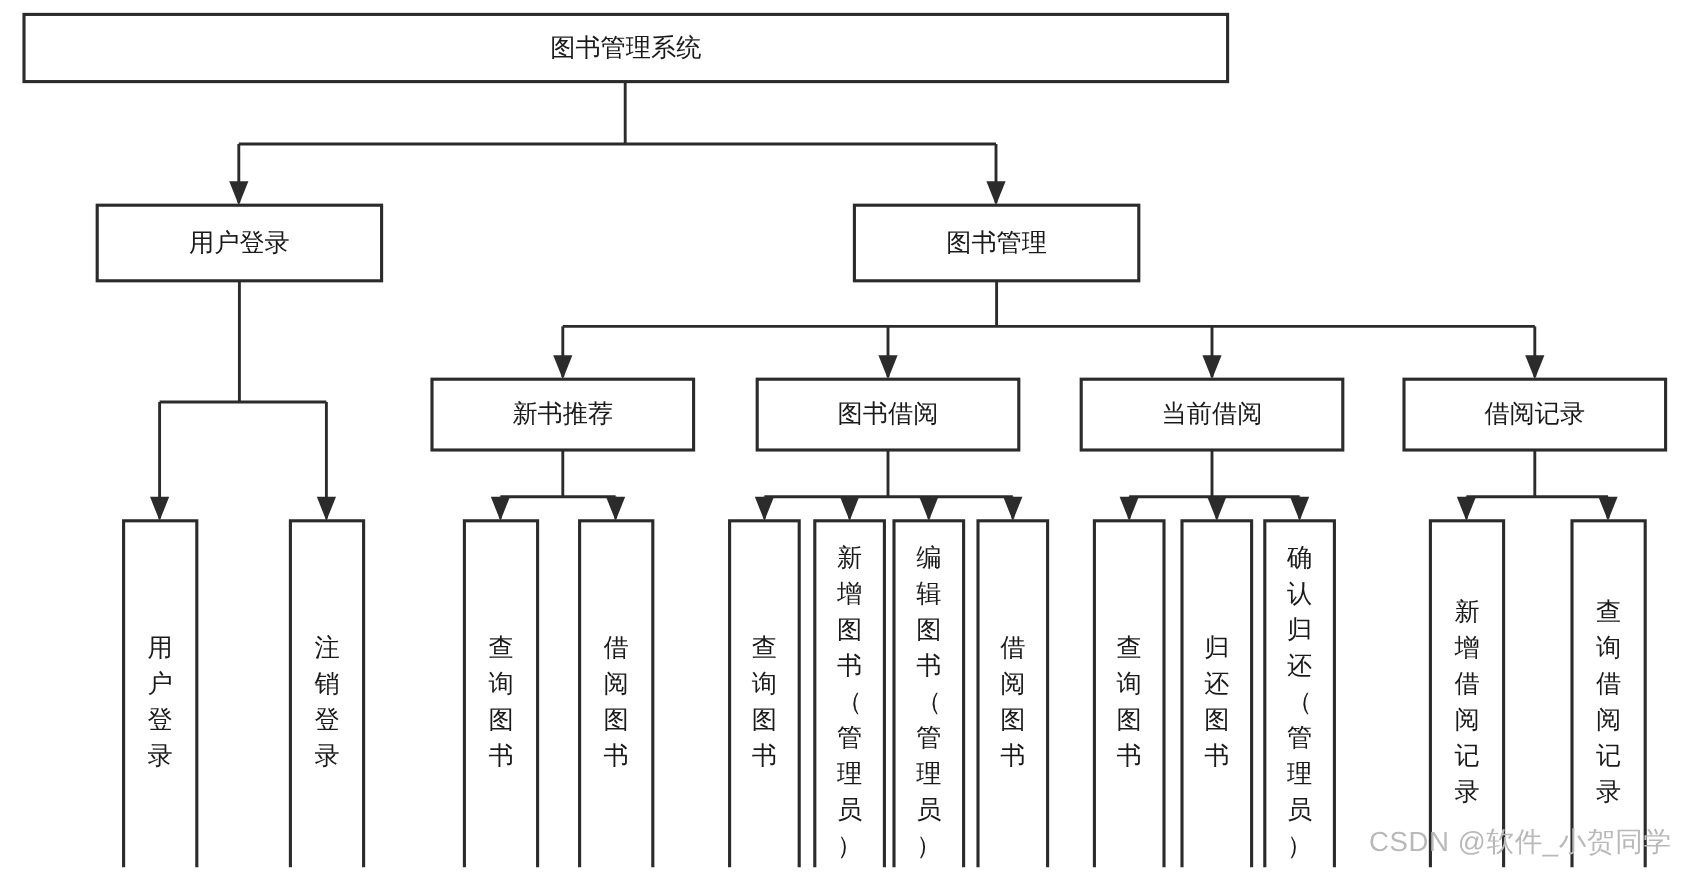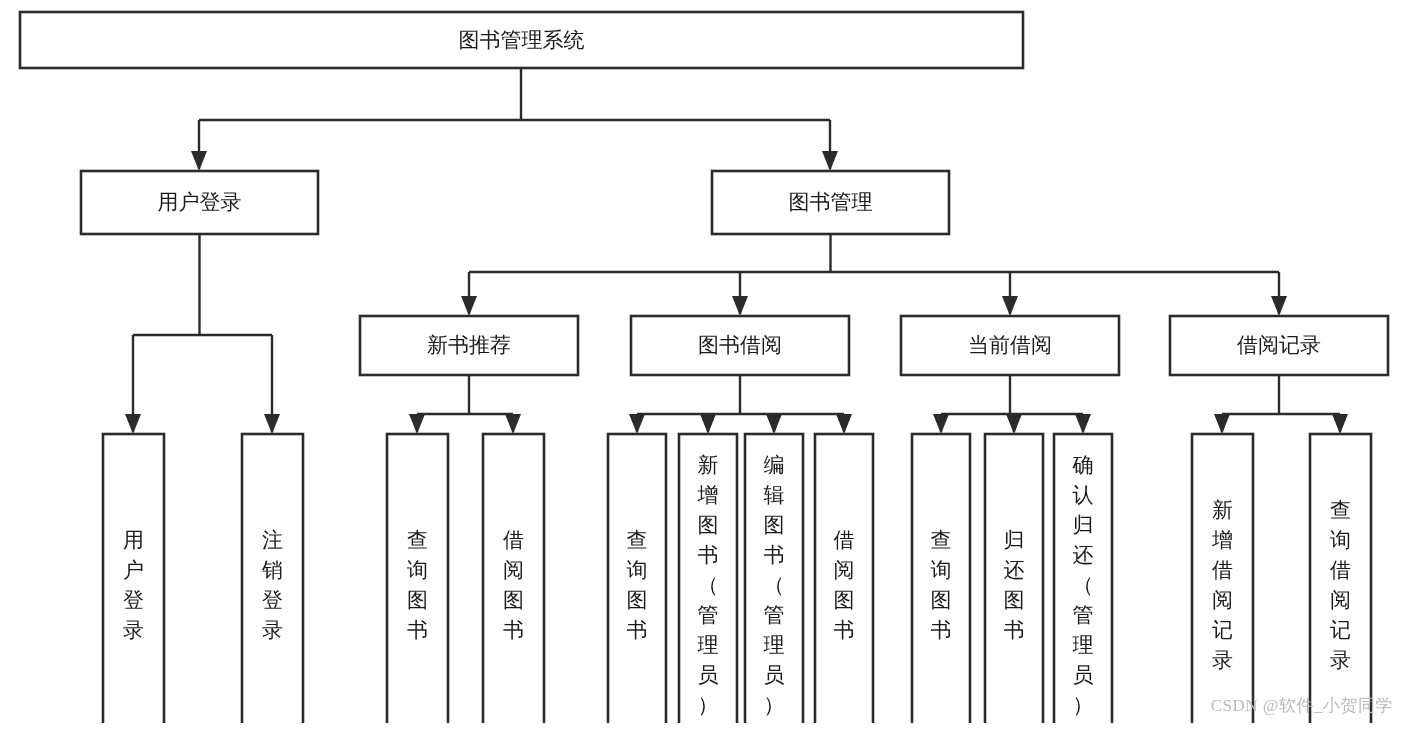--- a/index.html
+++ b/index.html
@@ -51,22 +51,22 @@
   .node-label-v {
     font-family: "Liberation Sans", "DejaVu Sans", sans-serif;
     font-size: 21px;
     fill: #1a1a1a;
     text-anchor: middle;
   }
   .watermark-text {
     position: absolute;
     right: 12px;
     bottom: 6px;
-    font-family: Liberation Serif, serif;
-    font-size: 17px;
+    font-family: Liberation Sans, sans-serif;
+    font-size: 23px;
     color: #b9b9b9;
     letter-spacing: 0.5px;
     white-space: nowrap;
     user-select: none;
   }
 </style>
 </head>
 <body>
 
 <div id="diagram-canvas">

